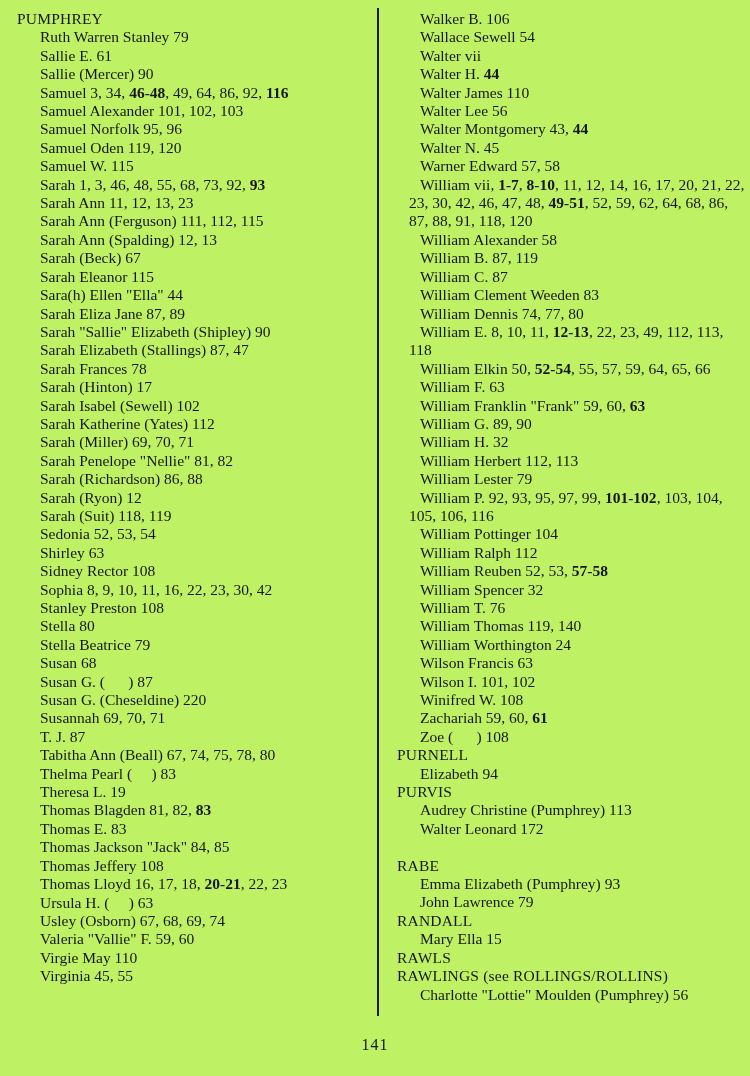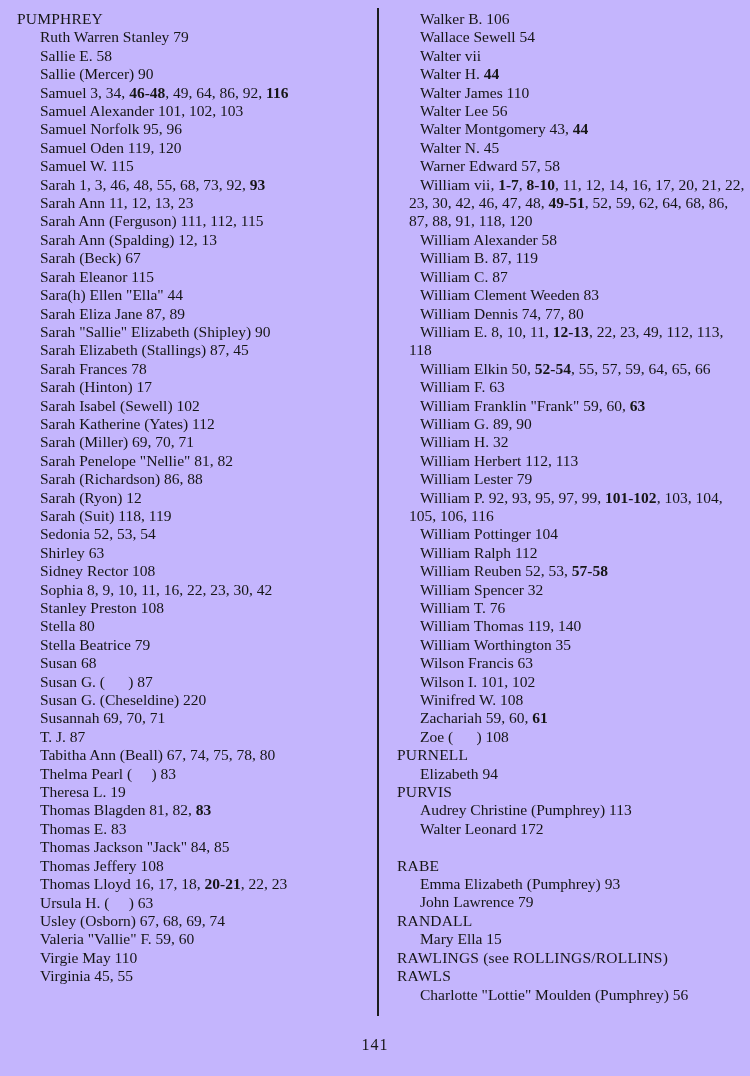--- a/index.html
+++ b/index.html
@@ -4,21 +4,21 @@
 <style>
   html, body {
     margin: 0;
     padding: 0;
     background: #ffffff;
   }
   .page {
     position: relative;
     width: 750px;
     height: 1076px;
-    background: #c4b5fd;
+    background: #bef264;
     color: #161616;
     font-family: "Liberation Serif", "DejaVu Serif", serif;
     font-size: 15.5px;
     line-height: 18.4px;
     overflow: hidden;
   }
   .col { position: absolute; top: 10px; }
   .col-left  { left: 17px;  width: 354px; }
   .col-right { left: 397px; width: 348px; }
   .divider {
@@ -44,37 +44,37 @@
     letter-spacing: 1px;
   }
 </style>
 </head>
 <body>
 
 <div class="page">
   <div class="col col-left">
       <div class="header">PUMPHREY</div>
       <div class="entry">Ruth Warren Stanley 79</div>
-      <div class="entry">Sallie E. 58</div>
+      <div class="entry">Sallie E. 61</div>
       <div class="entry">Sallie (Mercer) 90</div>
       <div class="entry">Samuel 3, 34, <b>46-48</b>, 49, 64, 86, 92, <b>116</b></div>
       <div class="entry">Samuel Alexander 101, 102, 103</div>
       <div class="entry">Samuel Norfolk 95, 96</div>
       <div class="entry">Samuel Oden 119, 120</div>
       <div class="entry">Samuel W. 115</div>
       <div class="entry">Sarah 1, 3, 46, 48, 55, 68, 73, 92, <b>93</b></div>
       <div class="entry">Sarah Ann 11, 12, 13, 23</div>
       <div class="entry">Sarah Ann (Ferguson) 111, 112, 115</div>
       <div class="entry">Sarah Ann (Spalding) 12, 13</div>
       <div class="entry">Sarah (Beck) 67</div>
       <div class="entry">Sarah Eleanor 115</div>
       <div class="entry">Sara(h) Ellen "Ella" 44</div>
       <div class="entry">Sarah Eliza Jane 87, 89</div>
       <div class="entry">Sarah "Sallie" Elizabeth (Shipley) 90</div>
-      <div class="entry">Sarah Elizabeth (Stallings) 87, 45</div>
+      <div class="entry">Sarah Elizabeth (Stallings) 87, 47</div>
       <div class="entry">Sarah Frances 78</div>
       <div class="entry">Sarah (Hinton) 17</div>
       <div class="entry">Sarah Isabel (Sewell) 102</div>
       <div class="entry">Sarah Katherine (Yates) 112</div>
       <div class="entry">Sarah (Miller) 69, 70, 71</div>
       <div class="entry">Sarah Penelope "Nellie" 81, 82</div>
       <div class="entry">Sarah (Richardson) 86, 88</div>
       <div class="entry">Sarah (Ryon) 12</div>
       <div class="entry">Sarah (Suit) 118, 119</div>
       <div class="entry">Sedonia 52, 53, 54</div>
@@ -130,36 +130,36 @@
       <div class="entry">William H. 32</div>
       <div class="entry">William Herbert 112, 113</div>
       <div class="entry">William Lester 79</div>
       <div class="entry">William P. 92, 93, 95, 97, 99, <b>101-102</b>, 103, 104, 105, 106, 116</div>
       <div class="entry">William Pottinger 104</div>
       <div class="entry">William Ralph 112</div>
       <div class="entry">William Reuben 52, 53, <b>57-58</b></div>
       <div class="entry">William Spencer 32</div>
       <div class="entry">William T. 76</div>
       <div class="entry">William Thomas 119, 140</div>
-      <div class="entry">William Worthington 35</div>
+      <div class="entry">William Worthington 24</div>
       <div class="entry">Wilson Francis 63</div>
       <div class="entry">Wilson I. 101, 102</div>
       <div class="entry">Winifred W. 108</div>
       <div class="entry">Zachariah 59, 60, <b>61</b></div>
       <div class="entry">Zoe (&nbsp;&nbsp;&nbsp;&nbsp;&nbsp;&nbsp;) 108</div>
       <div class="header">PURNELL</div>
       <div class="entry">Elizabeth 94</div>
       <div class="header">PURVIS</div>
       <div class="entry">Audrey Christine (Pumphrey) 113</div>
       <div class="entry">Walter Leonard 172</div>
       <div class="gap"></div>
       <div class="header">RABE</div>
       <div class="entry">Emma Elizabeth (Pumphrey) 93</div>
       <div class="entry">John Lawrence 79</div>
       <div class="header">RANDALL</div>
       <div class="entry">Mary Ella 15</div>
+      <div class="header">RAWLS</div>
       <div class="header">RAWLINGS (see ROLLINGS/ROLLINS)</div>
-      <div class="header">RAWLS</div>
       <div class="entry">Charlotte "Lottie" Moulden (Pumphrey) 56</div>
     </div>
 
   <div class="page-number">141</div>
 </div>
 
 </body></html>

